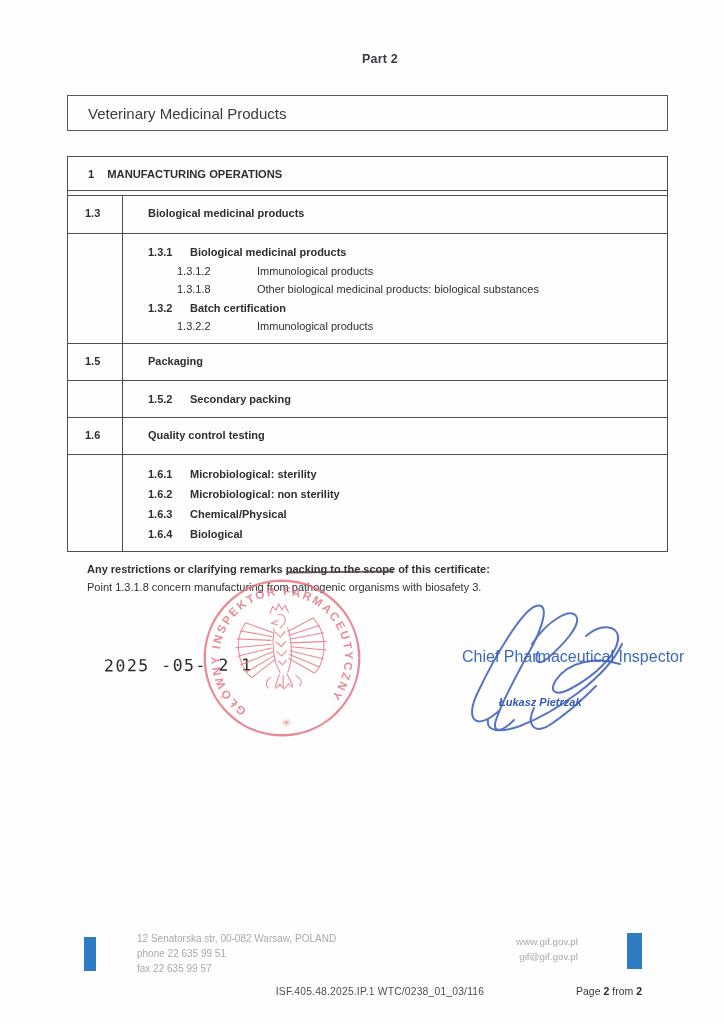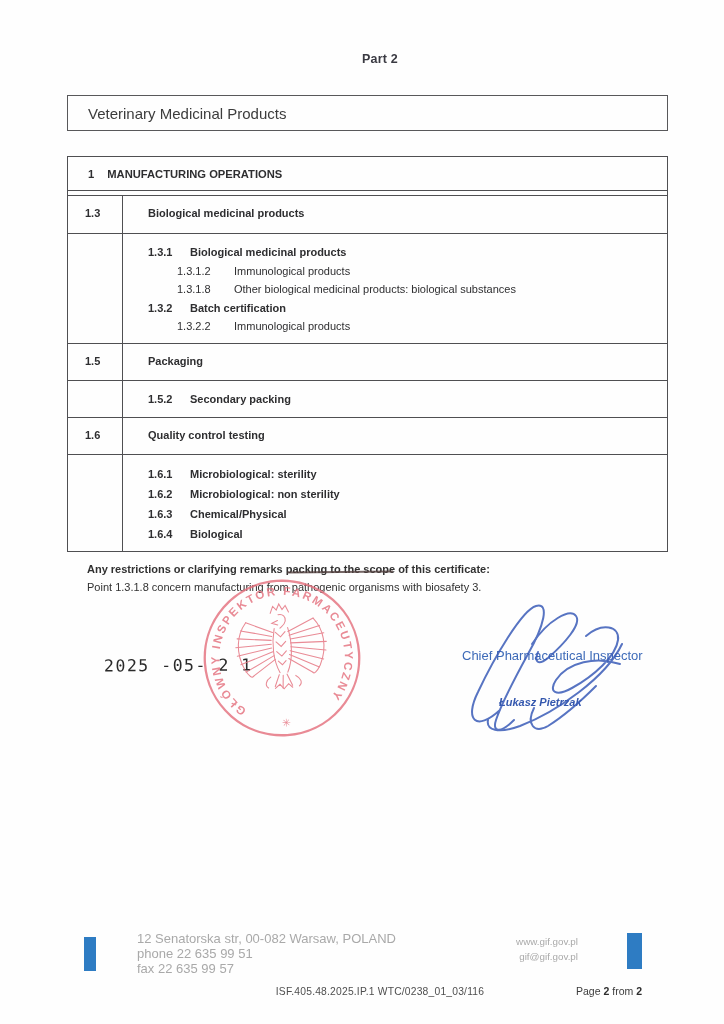--- a/index.html
+++ b/index.html
@@ -29,44 +29,44 @@
   .row-section{height:37px;}
   .row-d1{height:110px;}
   .row-d2{height:37px;}
   .row-d3{height:97px;}
   .cell-details{padding-top:9px;font-weight:normal;}
   .dline{display:flex;line-height:18.5px;}
   .row-d3 .dline{line-height:20px;}
   .dline .num{flex:none;display:inline-block;}
   .lv1 .num{font-weight:bold;width:42px;}
   .lv1 .txt{font-weight:bold;}
-  .lv2{padding-left:29px;}
+  .lv2{padding-left:29px;gap:23px;}
   .lv2 .num{width:57px;font-weight:normal;}
   .lv2 .txt{font-weight:normal;}
   
   .remarks{position:absolute;left:87px;top:563px;font-size:11px;color:#313131;}
   .remarks .h{font-weight:bold;}
   .remarks .b{margin-top:6px;font-weight:normal;}
   .pen-strike{position:absolute;left:287px;top:571px;width:106px;height:1.8px;
     background:#53403f;opacity:.8;transform:rotate(-.6deg);}
   
   .date-stamp{position:absolute;left:104px;top:656px;
     font-family:"DejaVu Sans Mono",monospace;font-size:16.5px;color:#2a2a2a;
     letter-spacing:1.5px;transform:rotate(-.4deg);}
   .stamp-svg{position:absolute;left:198px;top:572px;width:168px;height:172px;
     transform:rotate(-4deg);}
-  .sig-title{position:absolute;left:462px;top:648px;font-size:13px;color:#3d6ab8;}
+  .sig-title{position:absolute;left:462px;top:648px;font-size:16px;color:#3d6ab8;}
   .sig-name{position:absolute;left:499px;top:696px;font-size:11px;font-weight:bold;
     font-style:italic;color:#3558ae;}
   .sig-svg{position:absolute;left:438px;top:590px;width:200px;height:165px;}
   
   .bar{position:absolute;background:#2e7cc3;}
   .bar-left{left:84px;top:937px;width:12px;height:34px;}
   .bar-right{left:627px;top:933px;width:15px;height:36px;}
-  .addr{position:absolute;left:137px;top:931px;font-size:13px;line-height:15px;color:#a9a9a9;}
+  .addr{position:absolute;left:137px;top:931px;font-size:10px;line-height:15px;color:#a9a9a9;}
   .web{position:absolute;left:490px;top:934px;width:88px;text-align:right;
     font-size:9.8px;line-height:15px;color:#a9a9a9;}
   .refline{position:absolute;left:0;top:986px;width:100%;text-align:center;
     font-size:10.3px;color:#4e4e4e;letter-spacing:.2px;}
   .pageinfo{position:absolute;left:576px;top:985px;font-size:10.5px;color:#3b3b3b;}
   .pageinfo b{font-weight:bold;color:#2d2d2d;}
 </style>
 </head>
 <body>
 

